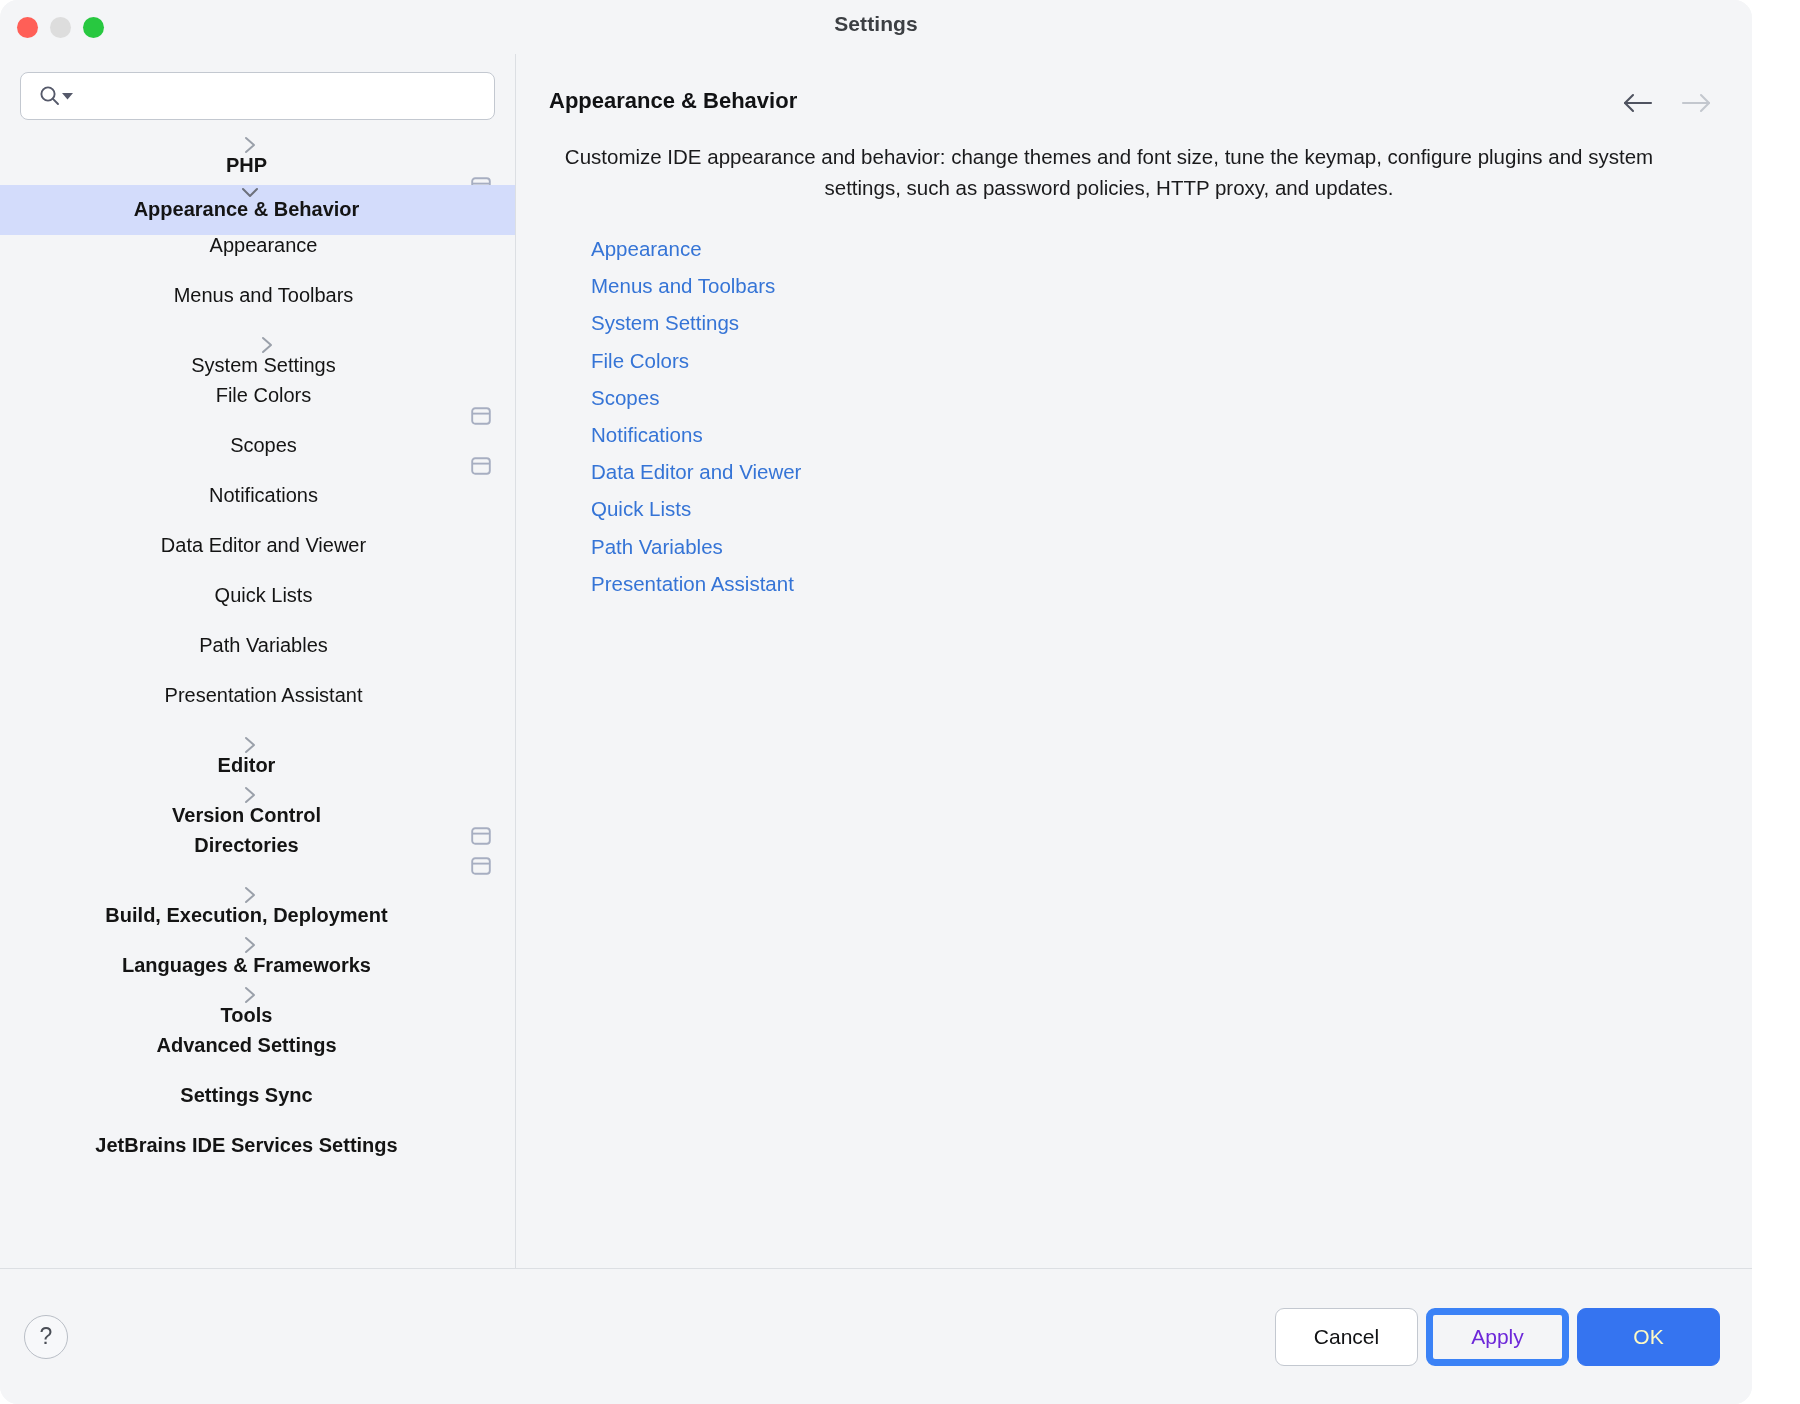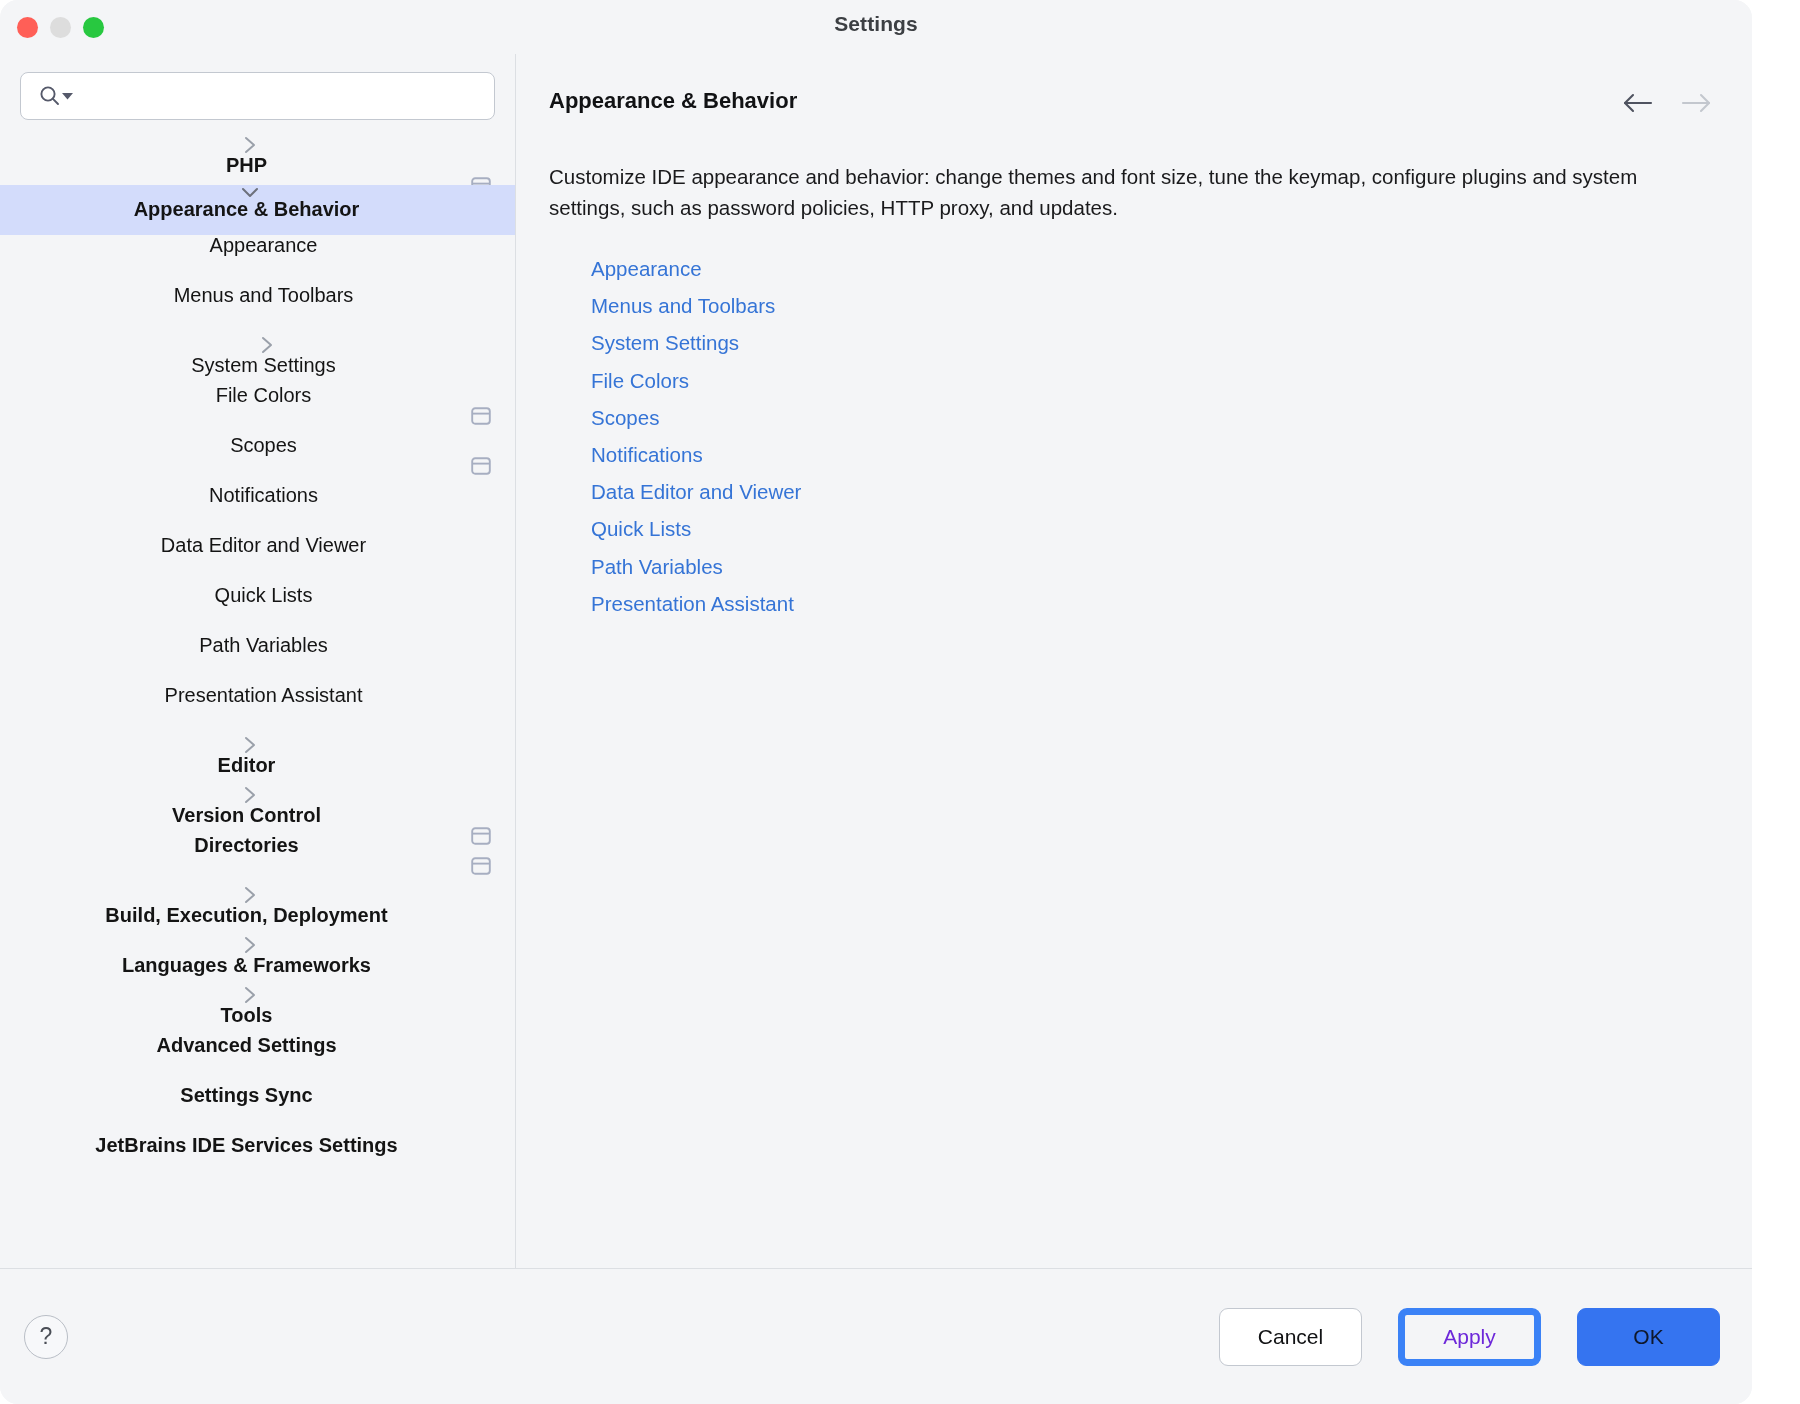--- a/index.html
+++ b/index.html
@@ -172,25 +172,26 @@
   }
   .nav-btn {
     background: none;
     border: none;
     cursor: pointer;
     padding: 0;
     line-height: 0;
   }
 
   .description {
-    margin-top: 48px;
+    margin-top: 28px;
     font-size: 20.5px;
     line-height: 1.48;
     color: #1a1a1c;
     max-width: 1120px;
+    text-align: center;
   }
 
   .link-list {
     margin-top: 34px;
     padding-left: 42px;
     display: flex;
     flex-direction: column;
     gap: 13px;
   }
   .settings-link {
@@ -223,21 +224,21 @@
     font-family: "Liberation Sans", sans-serif;
     display: flex;
     align-items: center;
     justify-content: center;
     cursor: pointer;
   }
   .footer-actions {
     margin-left: auto;
     display: flex;
     align-items: center;
-    gap: 36px;
+    gap: 8px;
   }
   .btn {
     font-family: "Liberation Sans", sans-serif;
     font-size: 21px;
     height: 58px;
     min-width: 143px;
     border-radius: 9px;
     cursor: pointer;
     padding: 0 22px;
   }
@@ -248,21 +249,21 @@
   }
   .btn-apply {
     background: #f4f5f7;
     border: 7px solid #3b82f6;
     color: #6d28d9;
     cursor: default;
   }
   .btn-ok {
     background: #3574f0;
     border: 1px solid #3574f0;
-    color: #0f172a;
+    color: #fef9c3;
   }
 </style>
 </head>
 <body>
 
 <div class="window">
 
   <div class="titlebar">
     <div class="traffic-lights">
       <span class="tl tl-close"></span>

